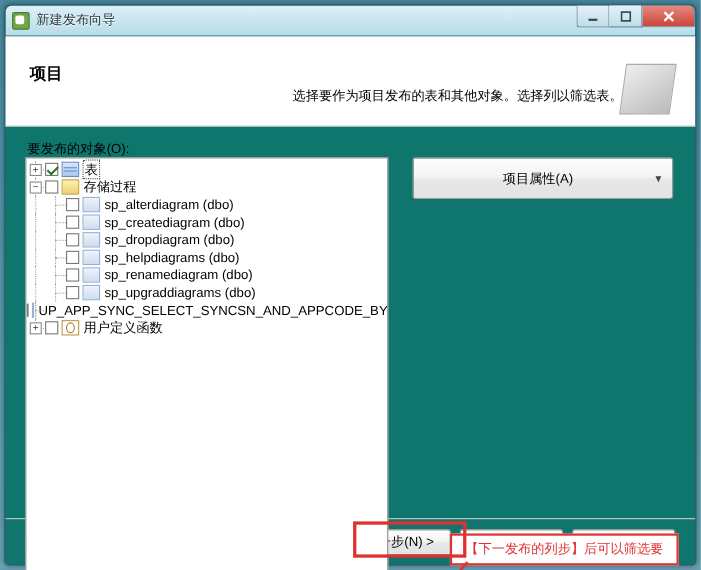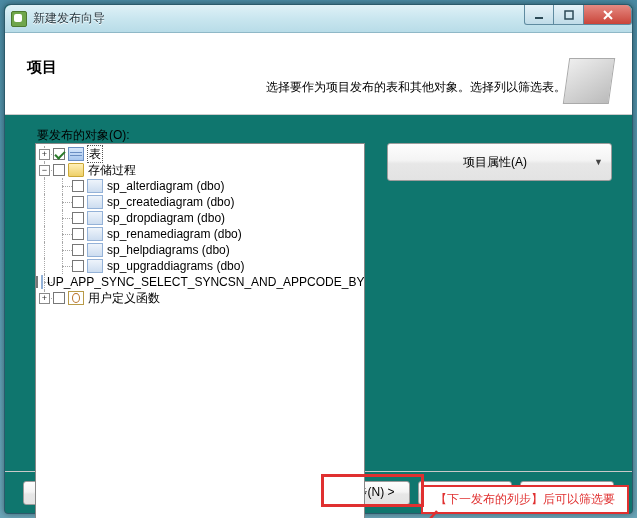--- a/index.html
+++ b/index.html
@@ -46,21 +46,21 @@
   }
   .header-left { flex:1; }
   .header h1 { margin:0; font-size:15px; font-weight:bold; }
   .header p { margin:2px 0 0 18px; font-size:12px;text-align:right; }
   .header-icon {
     width:46px; height:46px; margin-right:6px;
     background:linear-gradient(145deg,#eee,#bbb); border:1px solid #aaa;
     transform:skewX(-8deg);
   }
   
-  .body { flex:1; position:relative; padding:10px 8px 0 18px;margin-left:12px; }
+  .body { flex:1; position:relative; padding:10px 8px 0 18px; }
   .label-row { margin:2px 0 4px 2px; }
   .tree-wrap {
     position:absolute; left:18px; top:28px; width:330px; height:412px;
     background:#fff; border:1px solid #888;
   }
   .tree {
     position:absolute; left:0; top:0; right:0; bottom:18px;
     overflow:hidden; padding:2px 0 0 0; white-space:nowrap;
     font-family:Tahoma,"SimSun",sans-serif; font-size:12px;
   }
@@ -196,28 +196,28 @@
             <span class="ind tee"></span>
             <span class="chk"></span>
             <span class="nicon proc"></span>
             <span class="nlabel">sp_dropdiagram (dbo)</span>
           </div>
         <div class="row">
             <span class="ind line"></span>
             <span class="ind tee"></span>
             <span class="chk"></span>
             <span class="nicon proc"></span>
+            <span class="nlabel">sp_helpdiagrams (dbo)</span>
+          </div>
+        <div class="row">
+            <span class="ind line"></span>
+            <span class="ind tee"></span>
+            <span class="chk"></span>
+            <span class="nicon proc"></span>
             <span class="nlabel">sp_renamediagram (dbo)</span>
-          </div>
-        <div class="row">
-            <span class="ind line"></span>
-            <span class="ind tee"></span>
-            <span class="chk"></span>
-            <span class="nicon proc"></span>
-            <span class="nlabel">sp_helpdiagrams (dbo)</span>
           </div>
         <div class="row">
             <span class="ind line"></span>
             <span class="ind tee"></span>
             <span class="chk"></span>
             <span class="nicon proc"></span>
             <span class="nlabel">sp_upgraddiagrams (dbo)</span>
           </div>
         <div class="row">
             <span class="ind line"></span>

